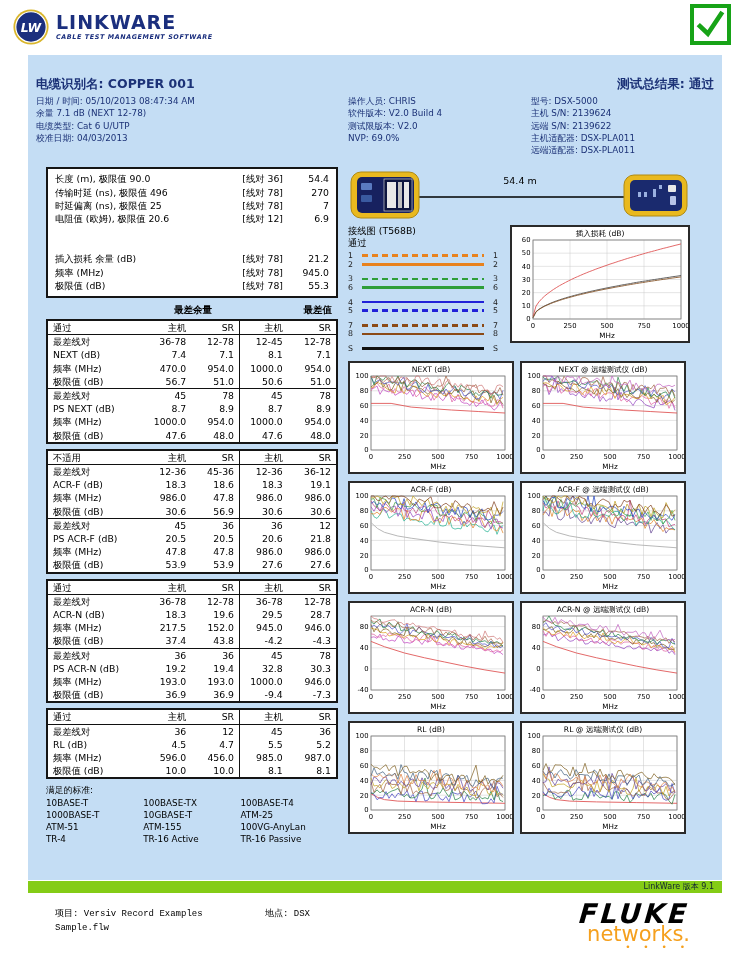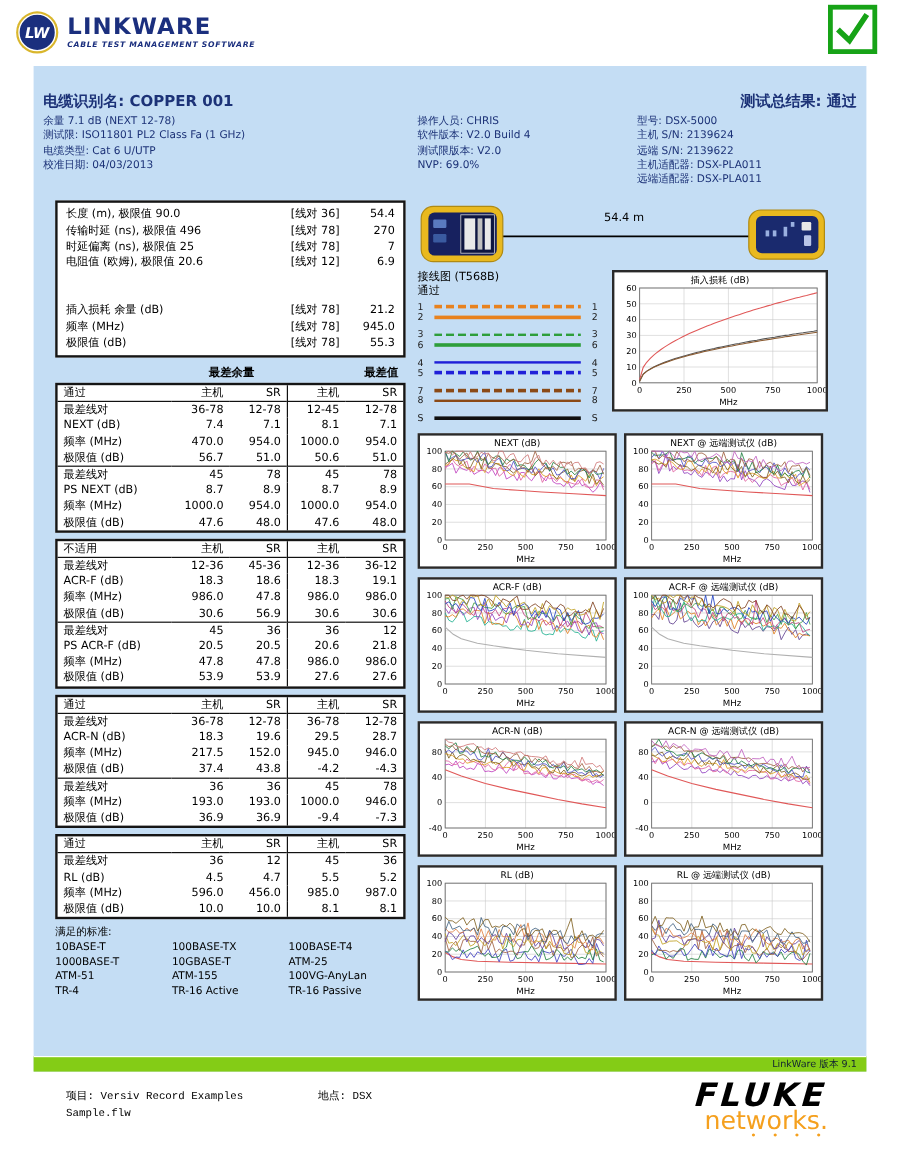--- a/index.html
+++ b/index.html
@@ -124,22 +124,22 @@
           <span>电缆识别名:</span>
           <span>COPPER 001</span>
         </div>
         <div>
           <span>测试总结果:</span>
           <span>通过</span>
         </div>
       </div>
       <div class="hcols">
         <div class="hcol w1">
+            <div class="info-line">日期 / 时间: 05/10/2013  08:47:34 AM</div>
             <div class="info-line">余量 7.1 dB (NEXT 12-78)</div>
-            <div class="info-line">测试限: ISO11801 PL2 Class Fa (1 GHz)</div>
             <div class="info-line">电缆类型: Cat 6 U/UTP</div>
             <div class="info-line">校准日期:  04/03/2013</div>
           </div>
         <div class="hcol w2">
             <div class="info-line">操作人员: CHRIS</div>
             <div class="info-line">软件版本: V2.0 Build 4</div>
             <div class="info-line">测试限版本: V2.0</div>
             <div class="info-line">NVP: 69.0%</div>
           </div>
         <div class="hcol w3">
@@ -379,20 +379,27 @@
                     <td class="cn">43.8</td>
                     <td class="cn div">-4.2</td>
                     <td class="cn">-4.3</td>
                   </tr>
                   <tr class="gsep">
                     <td class="c0">最差线对</td>
                     <td class="cn">36</td>
                     <td class="cn">36</td>
                     <td class="cn div">45</td>
                     <td class="cn">78</td>
+                  </tr>
+                  <tr>
+                    <td class="c0">PS ACR-N (dB)</td>
+                    <td class="cn">19.2</td>
+                    <td class="cn">19.4</td>
+                    <td class="cn div">32.8</td>
+                    <td class="cn">30.3</td>
                   </tr>
                   <tr>
                     <td class="c0">频率 (MHz)</td>
                     <td class="cn">193.0</td>
                     <td class="cn">193.0</td>
                     <td class="cn div">1000.0</td>
                     <td class="cn">946.0</td>
                   </tr>
                   <tr>
                     <td class="c0">极限值 (dB)</td>

